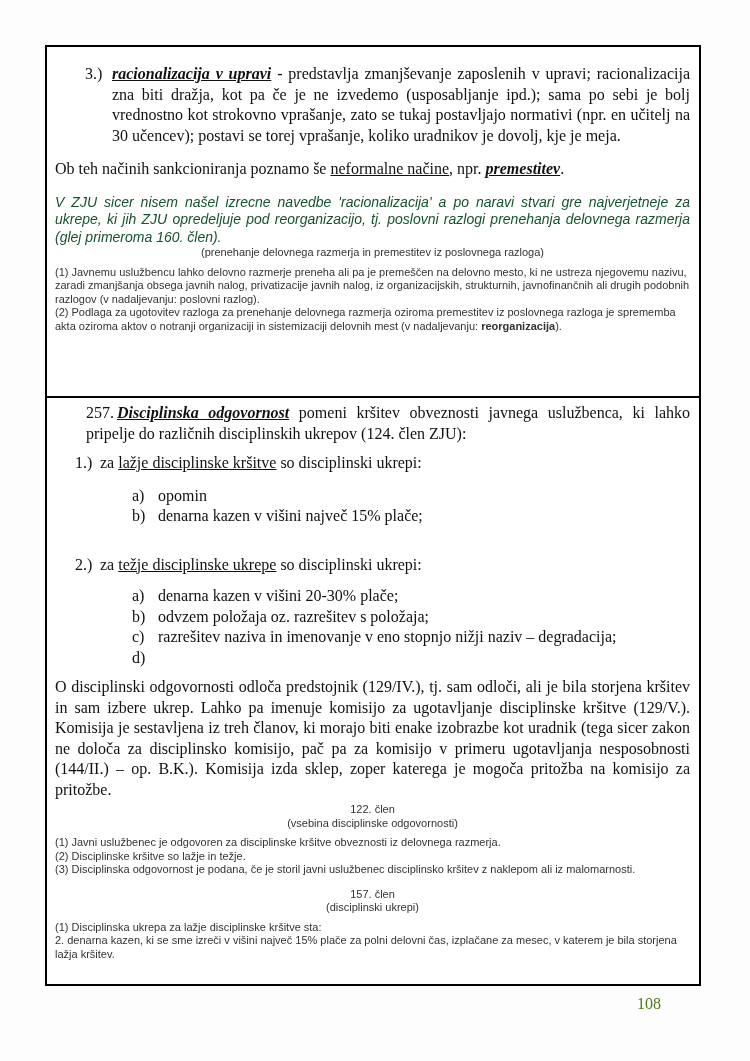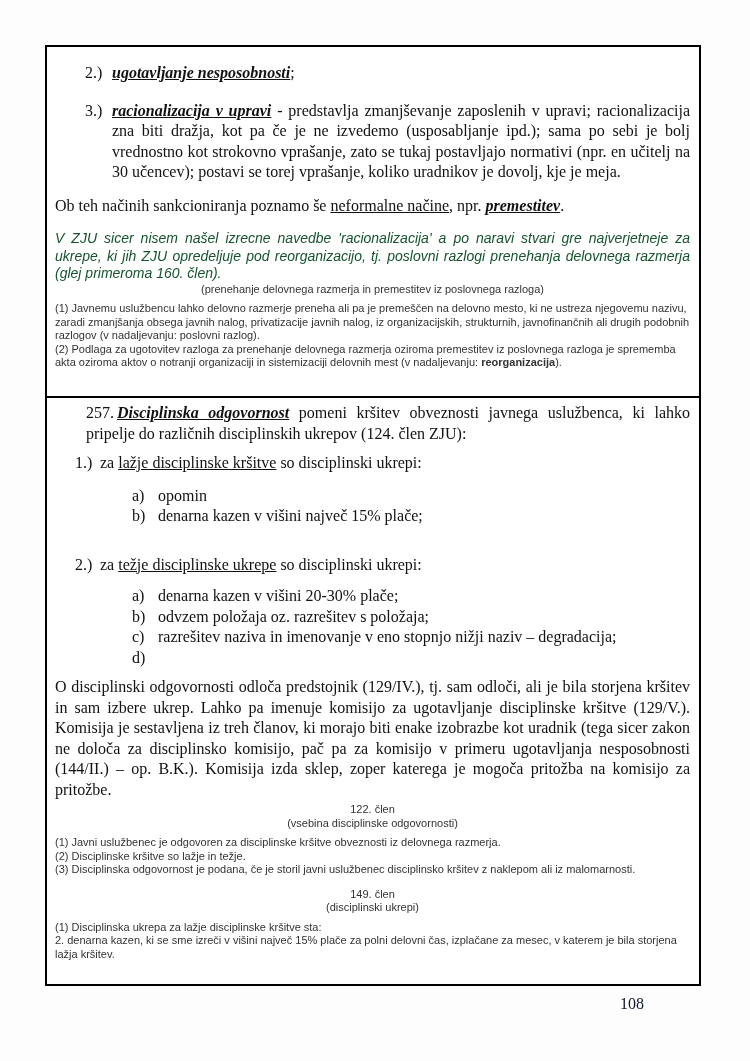--- a/index.html
+++ b/index.html
@@ -54,32 +54,31 @@
   .letters2{margin-top:11px;}
   .lrow{display:flex;margin-left:77px;}
   .lt{flex:none;width:26px;}
 
   .com2{margin-top:9px;}
   .q122{margin-top:3px;}
   .q124{margin-top:11px;}
   .qlines{margin-top:6px;}
 
   .pagenum{
-    position:absolute;left:620px;top:995px;
-    font:16px "Liberation Serif",serif;color:#0f172a;
+    position:absolute;left:637px;top:995px;
+    font:16px "Liberation Serif",serif;color:#4d7c0f;
   }
 </style>
 </head>
 <body>
 
 <div class="frame">
 
   <section class="cell cell1">
 
-    <p class="serif topitem mt-i2"><span class="num">2.)</span><span class="biu">ugotavljanje nesposobnosti</span><span>;</span></p>
 
     <p class="serif just topitem mt-i3"><span class="num">3.)</span><span class="biu">racionalizacija v upravi</span><span> - predstavlja zmanjševanje zaposlenih v upravi; racionalizacija zna biti dražja, kot pa če je ne izvedemo (usposabljanje ipd.); sama po sebi je bolj vrednostno kot strokovno vprašanje, zato se tukaj postavljajo normativi (npr. en učitelj na 30 učencev); postavi se torej vprašanje, koliko uradnikov je dovolj, kje je meja.</span></p>
 
     <p class="serif obteh"><span>Ob teh načinih sankcioniranja poznamo še </span><span class="u">neformalne načine</span><span>, npr. </span><span class="biu">premestitev</span><span>.</span></p>
 
     <p class="icom">V ZJU sicer nisem našel izrecne navedbe 'racionalizacija' a po naravi stvari gre najverjetneje za ukrepe, ki jih ZJU opredeljuje pod reorganizacijo, tj. poslovni razlogi prenehanja delovnega razmerja (glej primeroma 160. člen).</p>
 
     <div class="q qc">(prenehanje delovnega razmerja in premestitev iz poslovnega razloga)</div>
     <div class="q qp">
       <p class="qline">(1) Javnemu uslužbencu lahko delovno razmerje preneha ali pa je premeščen na delovno mesto, ki ne ustreza njegovemu nazivu, zaradi zmanjšanja obsega javnih nalog, privatizacije javnih nalog, iz organizacijskih, strukturnih, javnofinančnih ali drugih podobnih razlogov (v nadaljevanju: poslovni razlog).</p>
@@ -130,21 +129,21 @@
       <div class="q qc">122. člen</div>
       <div class="q qc">(vsebina disciplinske odgovornosti)</div>
       <div class="q qlines">
         <p class="qline">(1) Javni uslužbenec je odgovoren za disciplinske kršitve obveznosti iz delovnega razmerja.</p>
         <p class="qline">(2) Disciplinske kršitve so lažje in težje.</p>
         <p class="qline">(3) Disciplinska odgovornost je podana, če je storil javni uslužbenec disciplinsko kršitev z naklepom ali iz malomarnosti.</p>
       </div>
     </div>
 
     <div class="q124">
-      <div class="q qc">149. člen</div>
+      <div class="q qc">157. člen</div>
       <div class="q qc">(disciplinski ukrepi)</div>
       <div class="q qlines">
         <p class="qline">(1) Disciplinska ukrepa za lažje disciplinske kršitve sta:</p>
         <p class="qline">2. denarna kazen, ki se sme izreči v višini največ 15% plače za polni delovni čas, izplačane za mesec, v katerem je bila storjena lažja kršitev.</p>
 
       </div>
     </div>
 
   </section>
 </div>

